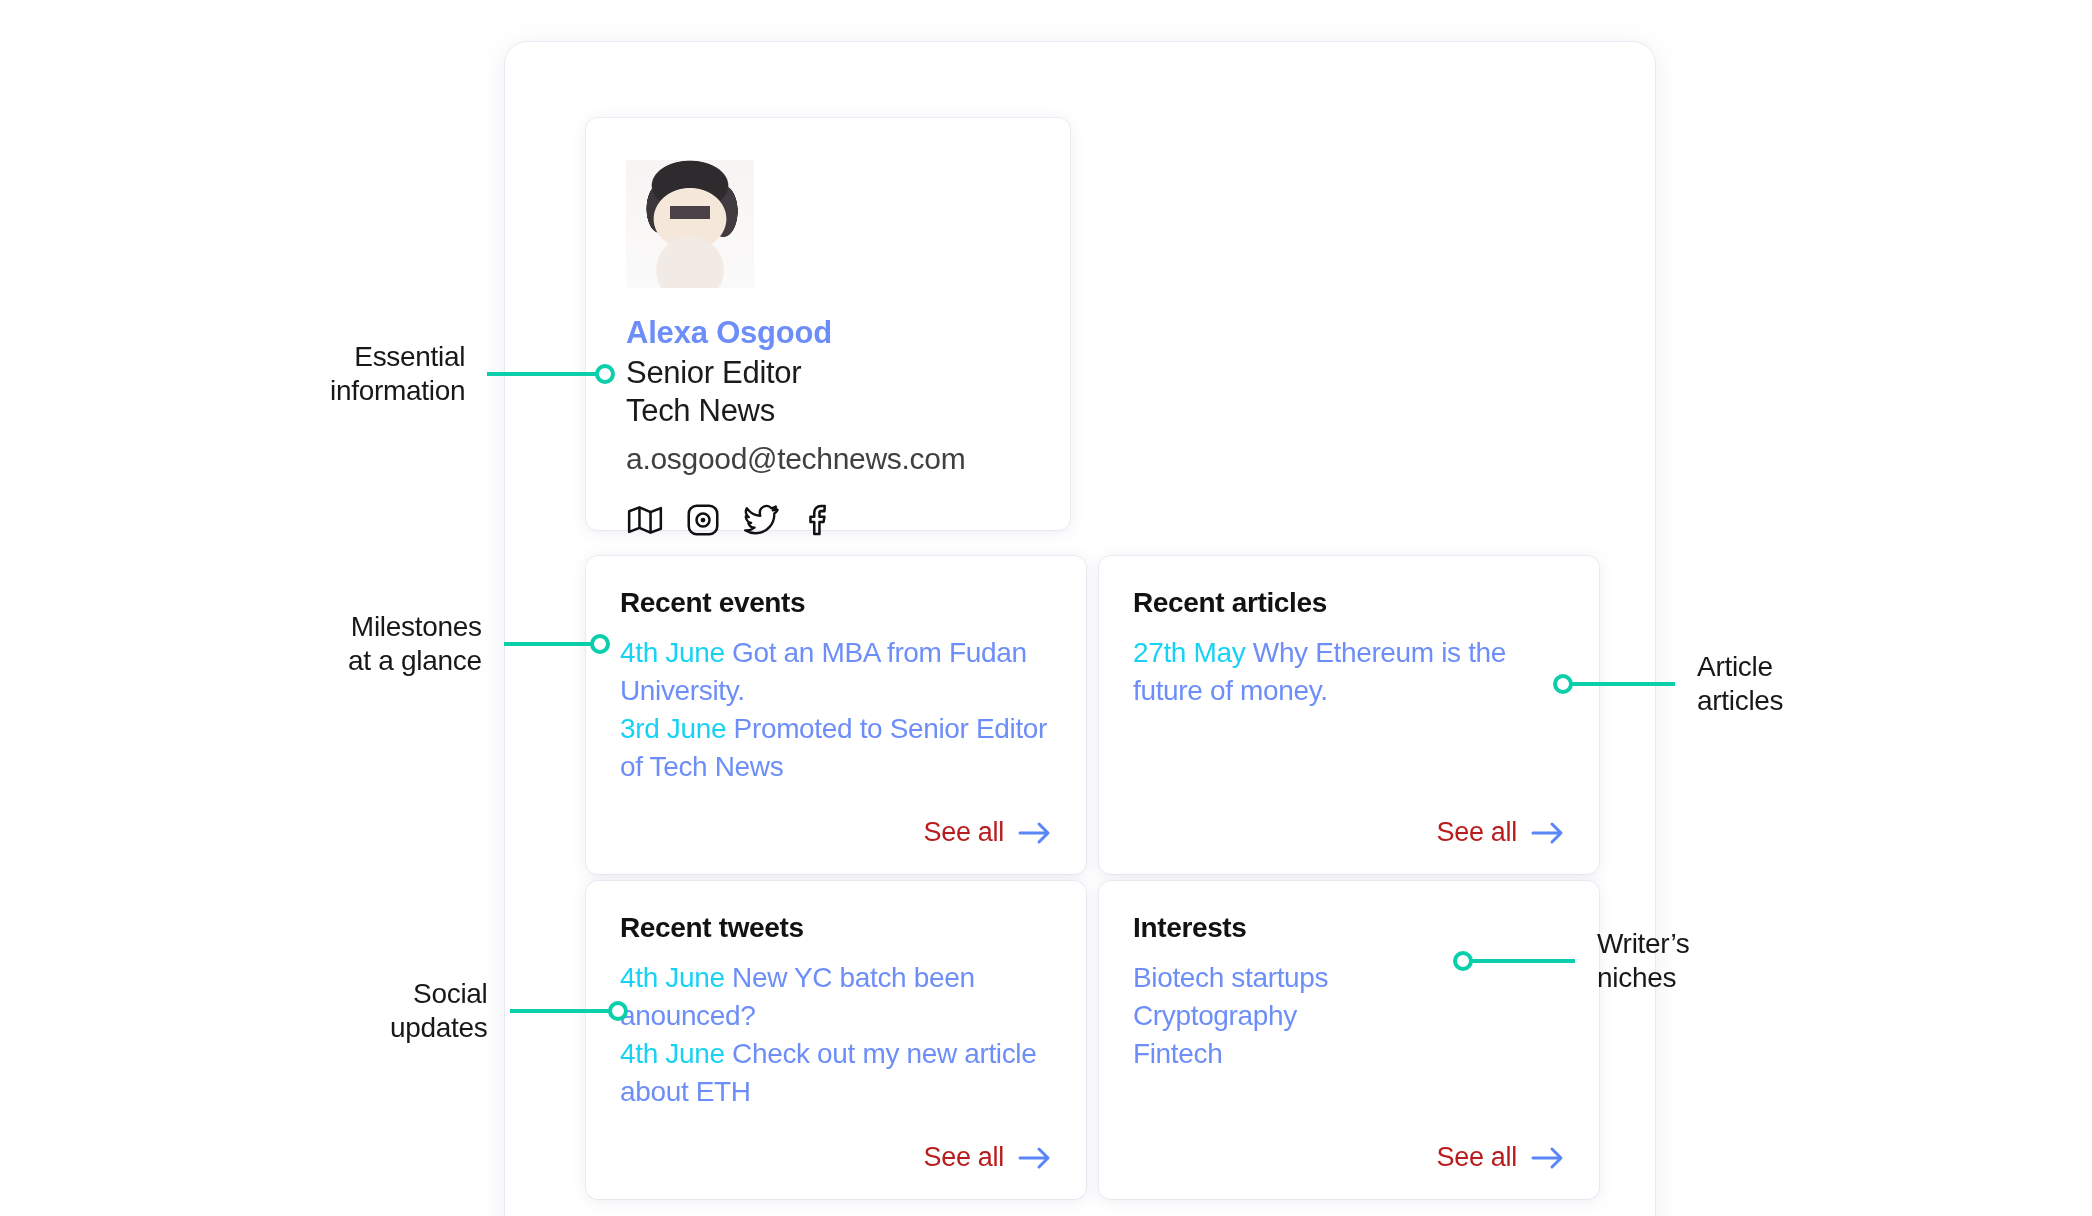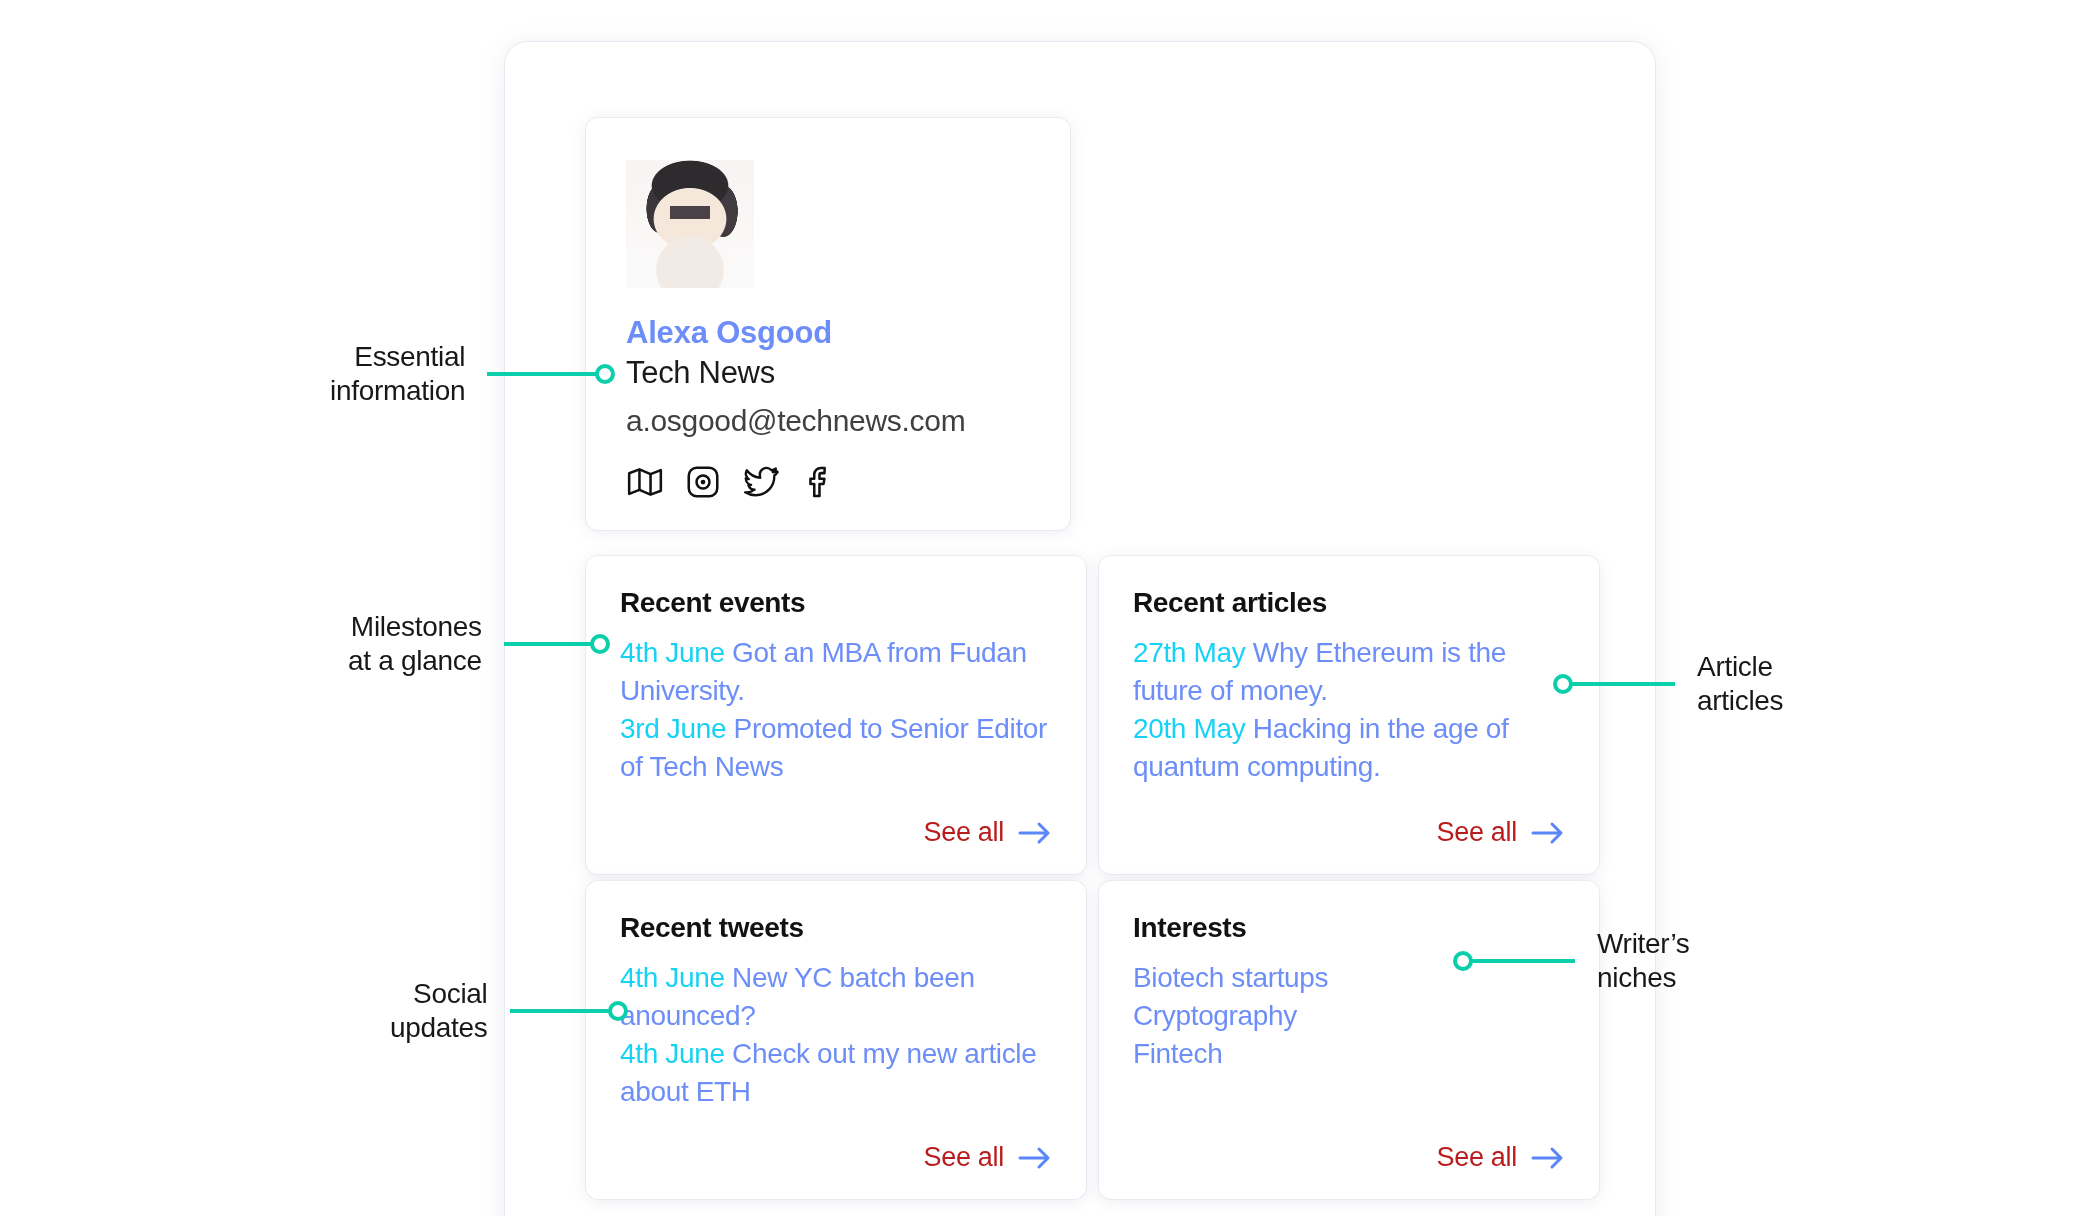--- a/index.html
+++ b/index.html
@@ -141,20 +141,21 @@
 <body>
 
 <div id="stage">
 
   <div id="main-panel"></div>
 
   <div class="card" id="profile-card">
     <div id="avatar"></div>
 
     <div class="name">Alexa Osgood</div>
+    <div class="role">Senior Editor</div>
     <div class="company">Tech News</div>
     <div class="email">a.osgood@technews.com</div>
 
     <div class="socials">
       <span>
         <svg width="38" height="38" viewBox="0 0 24 24" fill="none" stroke="#111113" stroke-width="1.6" stroke-linejoin="round">
           <path d="M2 6.5 8.5 4 15.5 7 22 4.5v13L15.5 20 8.5 17 2 19.5z"></path>
           <path d="M8.5 4v13M15.5 7v13"></path>
         </svg>
       </span>
@@ -203,24 +204,20 @@
   </div>
 
   <div class="card" id="articles-card">
     <div class="card-inner">
       <div class="card-title">Recent articles</div>
       <div class="entry-list">
         <div class="entry">
           <span class="date">27th May</span>
           <span>Why Ethereum is the future of money.</span>
         </div>
-        <div class="entry">
-          <span class="date">20th May</span>
-          <span>Hacking in the age of quantum computing.</span>
-        </div>
       </div>
       <div class="see-all">
         <span class="see-all-label">See all</span>
         <span class="arrow">
           <svg width="34" height="24" viewBox="0 0 34 24" fill="none" stroke="#5b86f7" stroke-width="3" stroke-linecap="round" stroke-linejoin="round">
             <path d="M2 12h28M21 3l9 9-9 9"></path>
           </svg>
         </span>
       </div>
     </div>

